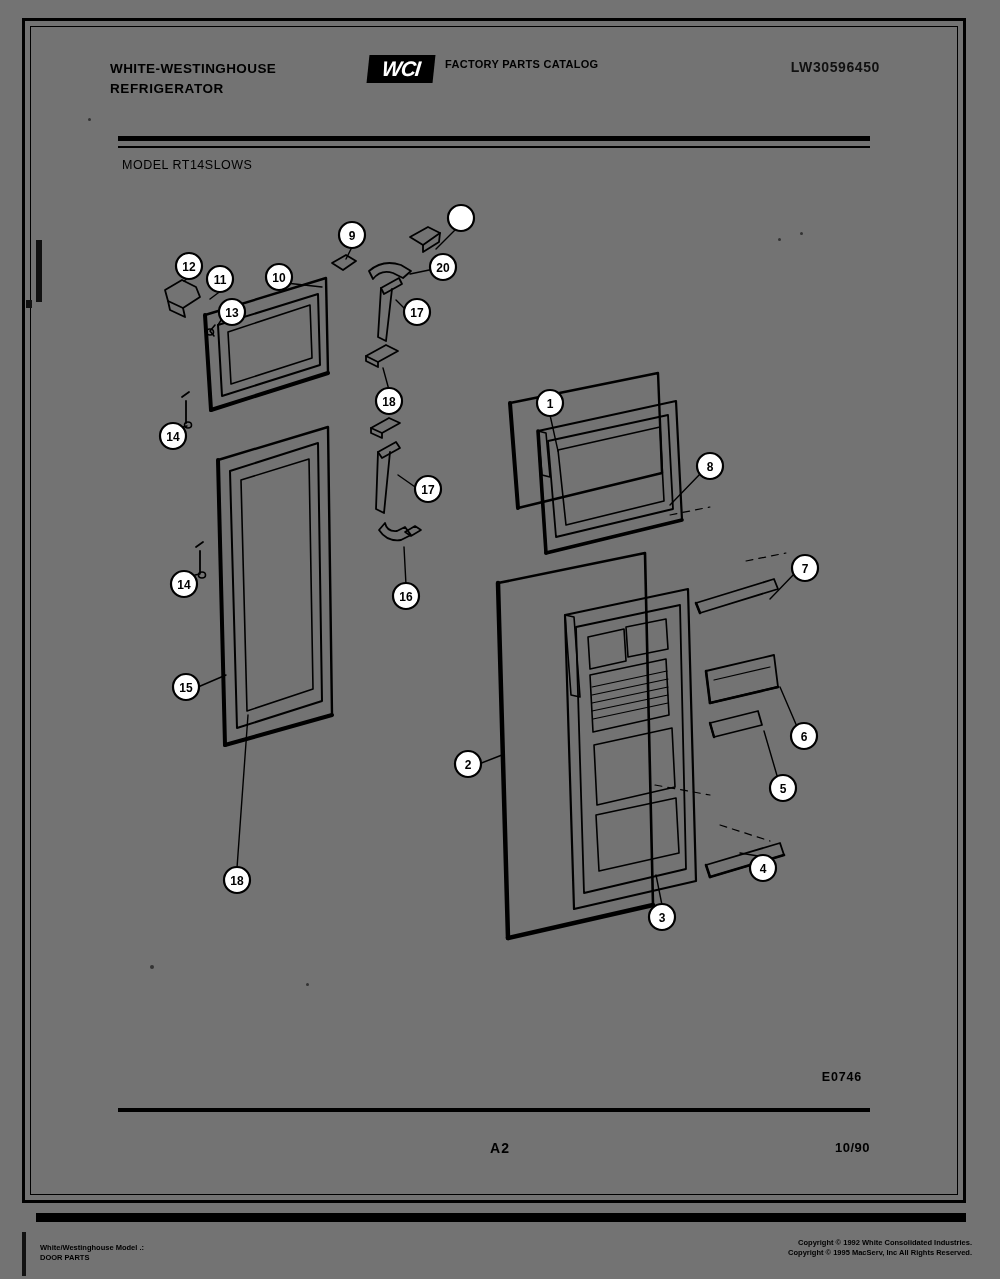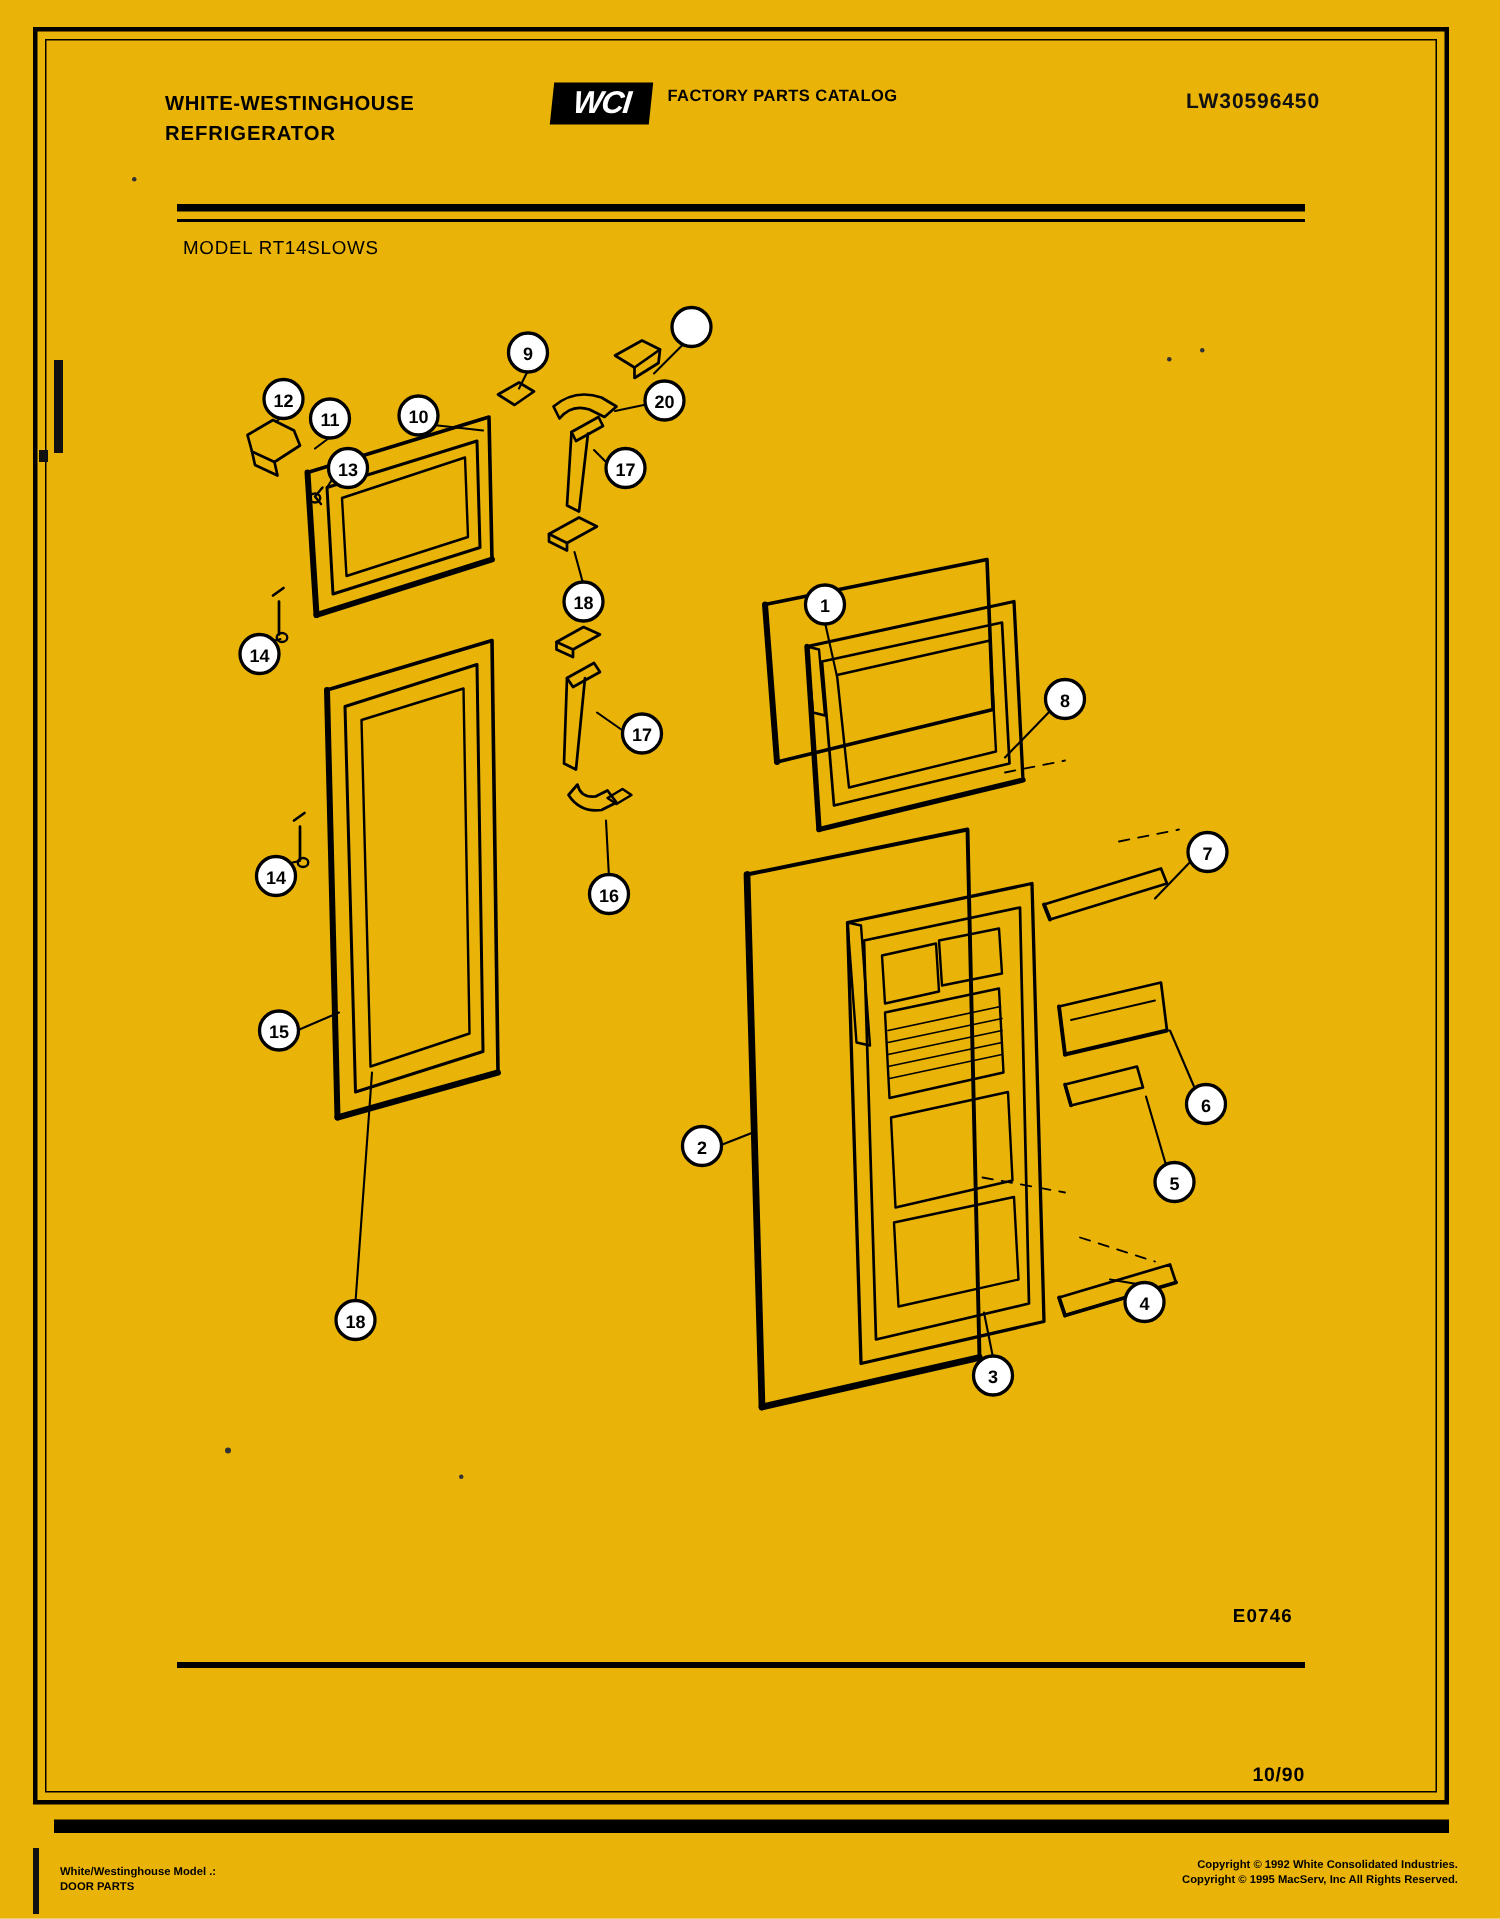--- a/index.html
+++ b/index.html
@@ -12,21 +12,21 @@
     width: 1000px;
     height: 1279px;
     position: relative;
     overflow: hidden;
   }
   #page {
     position: absolute;
     left: 0; top: 0;
     width: 1000px;
     height: 1279px;
-    background: #eab308;
+    background: #737373;
   }
   
   .scan-frame {
     position: absolute;
     left: 22px; top: 18px;
     width: 944px; height: 1185px;
     border: 3px solid #000;
     box-sizing: border-box;
   }
   .scan-frame-inner {
@@ -120,21 +120,20 @@
     font-size: 14px;
     font-weight: bold;
     letter-spacing: 1px;
   }
   .date-code {
     position: absolute;
     right: 130px; top: 1140px;
     font-size: 13px;
     font-weight: bold;
     letter-spacing: 0.5px;
-    margin-top: 35px;
   }
   .fig-code {
     position: absolute;
     right: 138px; top: 1042px;
     font-size: 12.5px;
     font-weight: bold;
     letter-spacing: 0.8px;
     margin-top: 28px;
   }
   .bottom-bar {
@@ -430,20 +429,21 @@
         <g>
           <circle cx="351" cy="43" r="13" fill="#fff" stroke="#000" stroke-width="2.2"></circle>
           <text class="callout-text" x="351" y="48"></text>
         </g>
       </g>
     </svg>
   </div>
 
   <div class="fig-code">E0746</div>
   <div class="rule-bottom"></div>
+  <div class="page-num">A2</div>
   <div class="date-code">10/90</div>
   <div class="bottom-bar"></div>
 
   <div class="footer-left">
     <div>White/Westinghouse Model .:</div>
     <div>DOOR PARTS</div>
   </div>
   <div class="footer-right">
     <div>Copyright © 1992 White Consolidated Industries.</div>
     <div>Copyright © 1995 MacServ, Inc   All Rights Reserved.</div>

